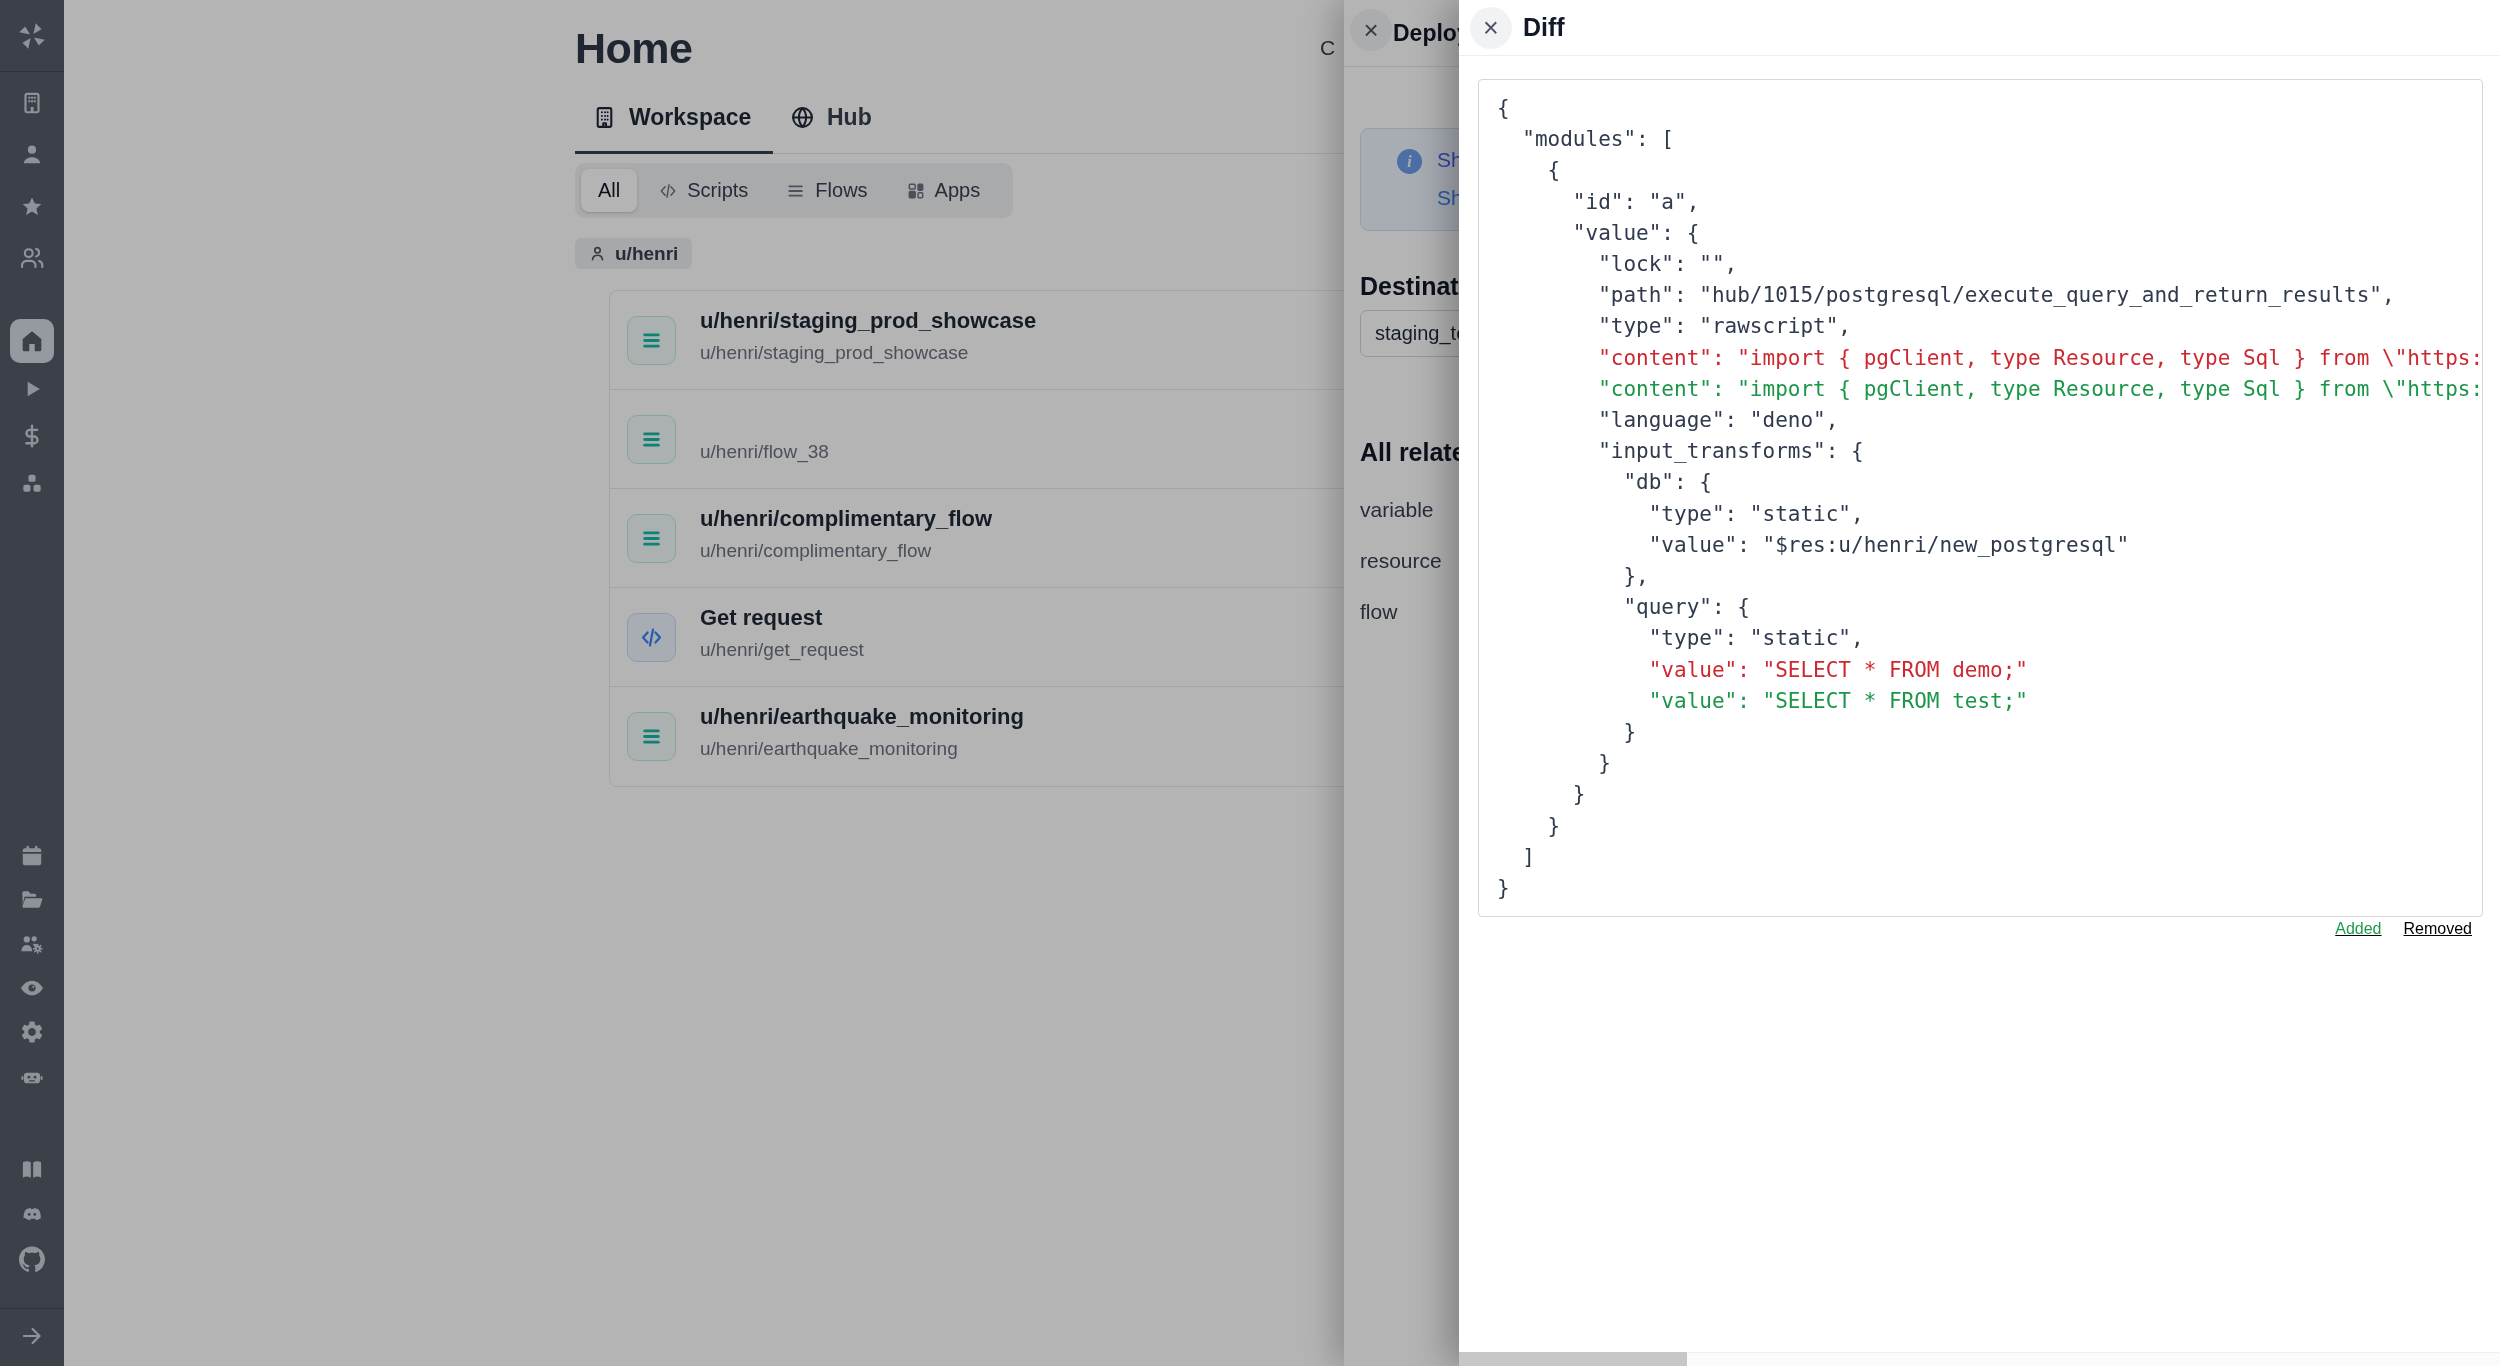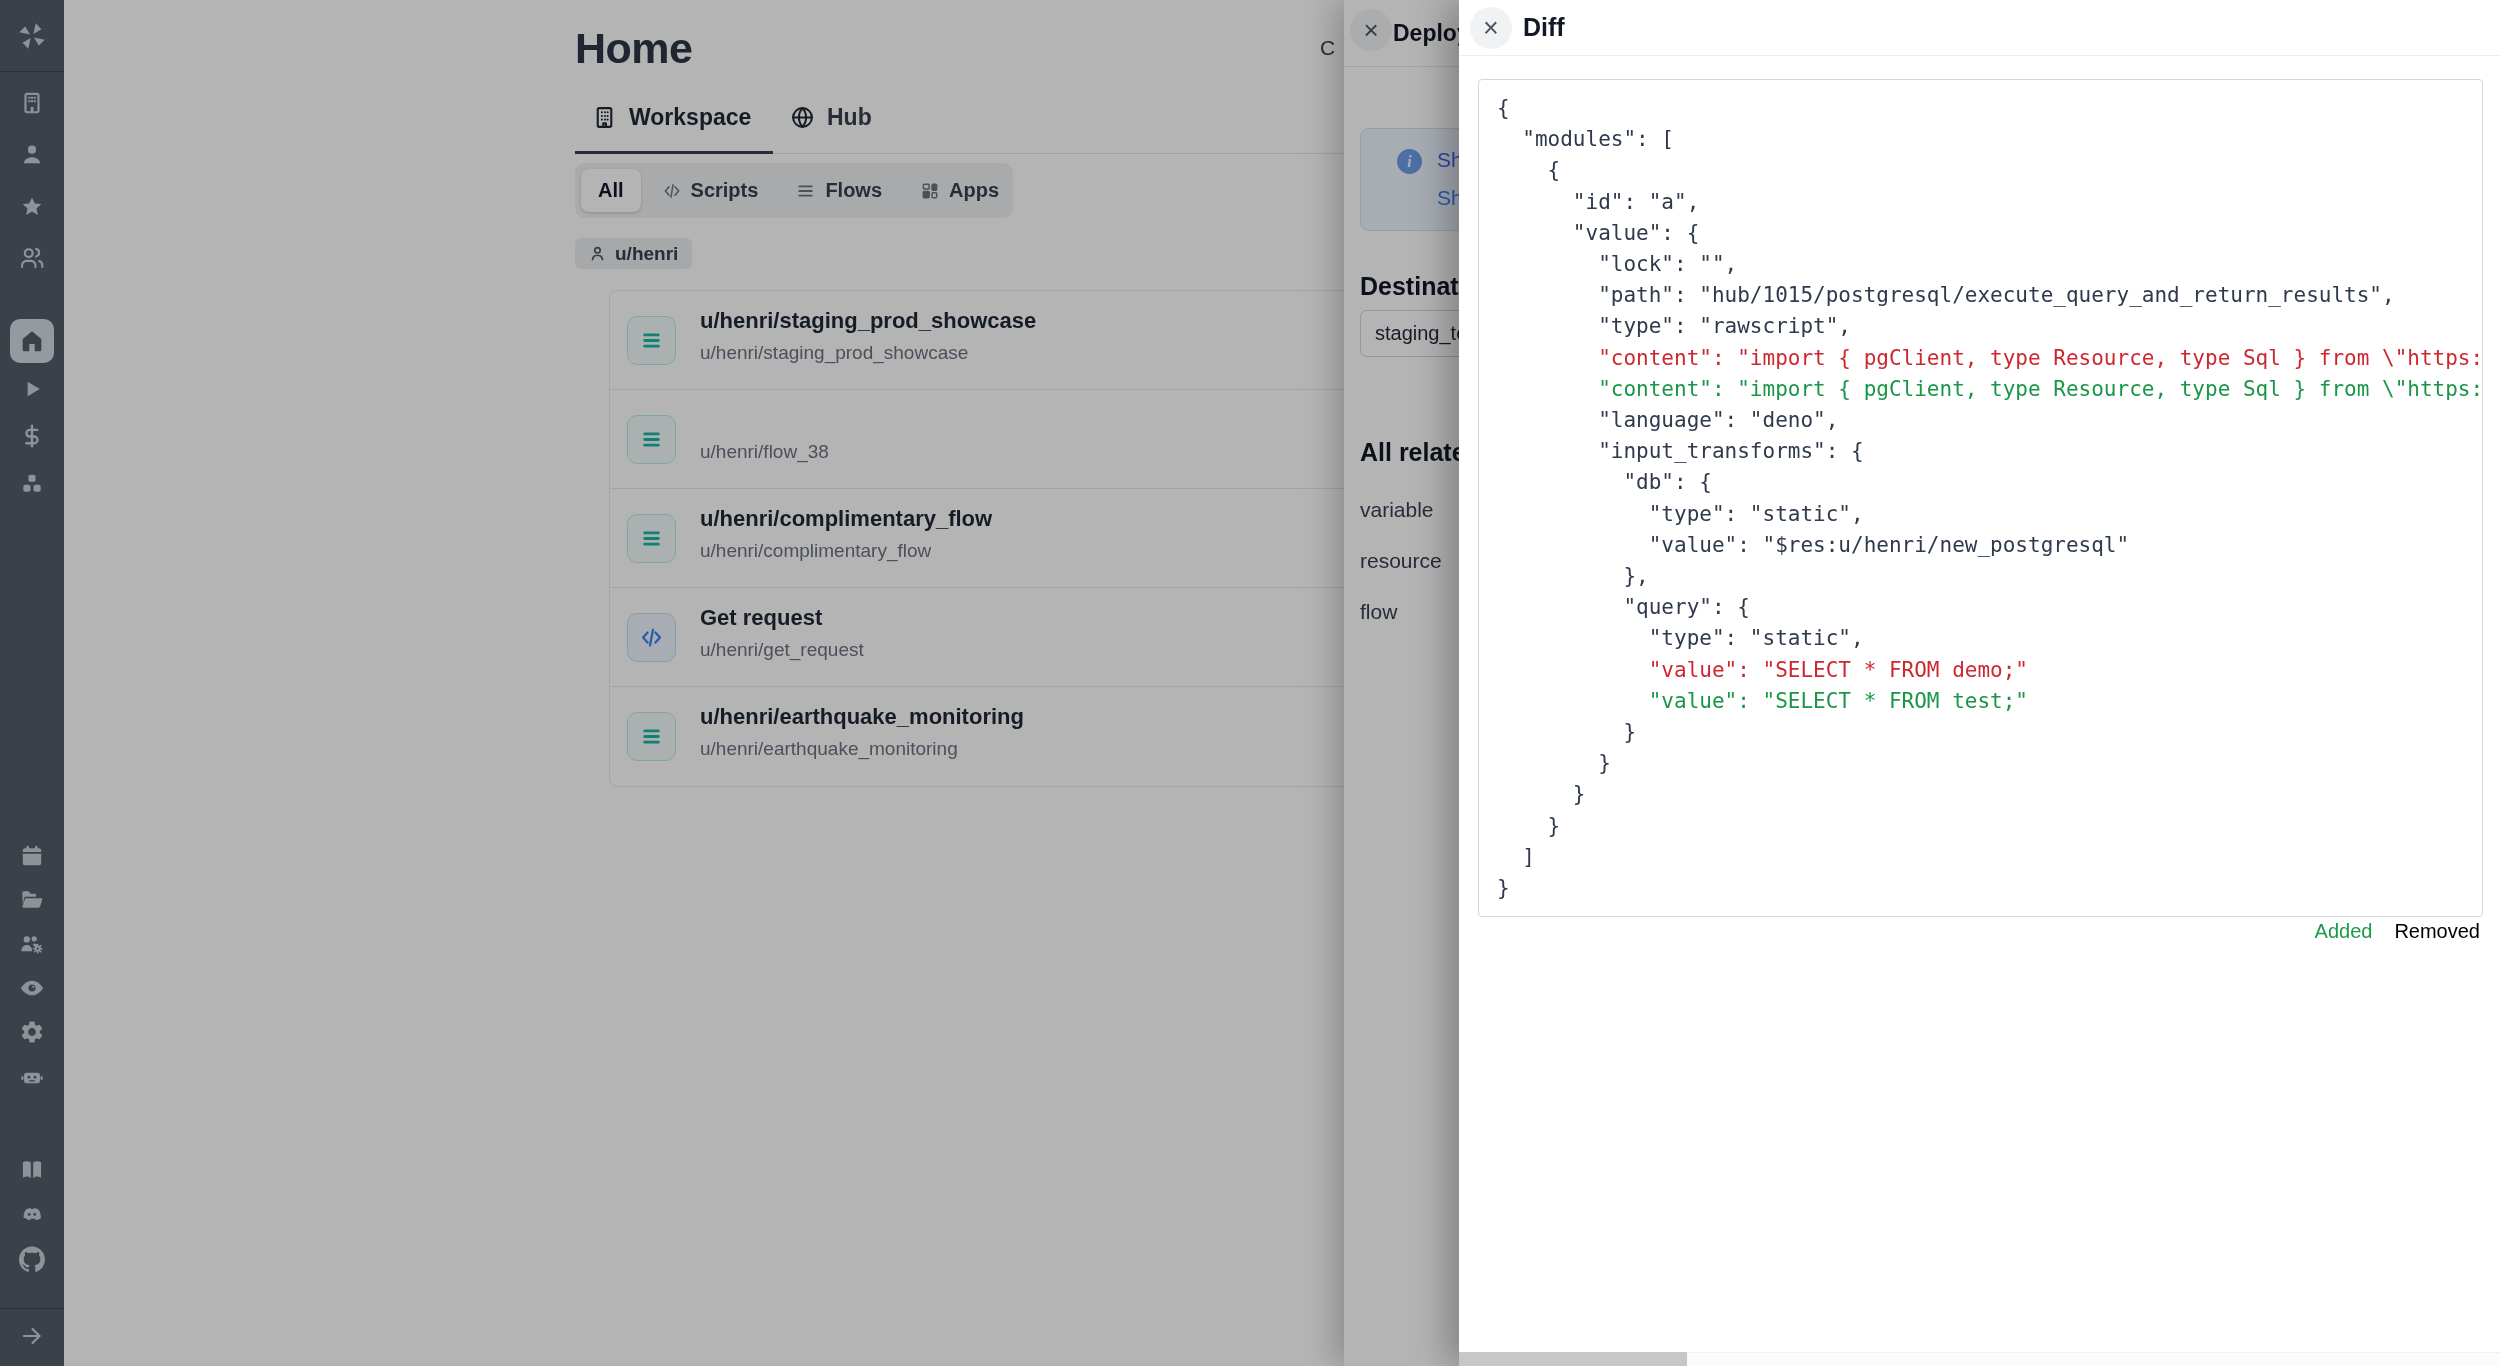--- a/index.html
+++ b/index.html
@@ -23,21 +23,21 @@
   .page-title { position:absolute; left:511px; top:24px; font-size:43px; font-weight:700; color:#2d3748; letter-spacing:-0.5px; }
   .clipped-c { position:absolute; left:1256px; top:36px; font-size:21px; color:#374151; }
   .tabs-row { position:absolute; left:511px; top:104px; right:0; height:50px; border-bottom:1px solid #e5e7eb; width:1480px; }
   .tab { position:absolute; top:0; display:flex; align-items:center; gap:12px; font-size:23px; font-weight:600; color:#1f2937; cursor:pointer; }
   .tab svg { width:25px; height:25px; }
   .tab-ico { stroke:#1f2937; fill:none; stroke-width:2; stroke-linecap:round; stroke-linejoin:round; }
   .tab.workspace { left:17px; }
   .tab.hub { left:215px; color:#374151; }
   .tab-underline { position:absolute; left:0; top:47px; width:198px; height:3px; background:#374151; }
   .filterbar { position:absolute; left:511px; top:163px; width:438px; height:55px; background:#f0f1f3; border-radius:10px; display:flex; align-items:center; padding:6px; gap:4px; }
-  .fchip { height:43px; display:flex; align-items:center; justify-content:center; gap:9px; padding:0 17px; border-radius:8px; font-size:20px; font-weight:700; color:#374151; cursor:pointer; }
+  .fchip { height:43px; display:flex; align-items:center; justify-content:center; gap:9px; padding:0 17px; border-radius:8px; font-size:20px; font-weight:400; color:#374151; cursor:pointer; }
   .fchip.active { background:#fff; box-shadow:0 1px 3px rgba(0,0,0,0.18); color:#111827; }
   .fchip svg { width:20px; height:20px; }
   .f-ico { stroke:#6b7280; fill:none; stroke-width:1.8; stroke-linecap:round; stroke-linejoin:round; }
   .searchbox { position:absolute; left:959px; top:163px; width:530px; height:55px; border:2px solid #d7dadf; border-radius:9px; background:#fff; font-size:20px; color:#374151; padding:0 18px; outline:none; font-family:"Liberation Sans",sans-serif; }
   .searchbox::placeholder { color:#6b7280; }
   .owner-chip { position:absolute; left:511px; top:238px; height:31px; background:#eceef1; border-radius:6px; display:flex; align-items:center; gap:9px; padding:0 14px; font-size:19px; font-weight:600; color:#374151; cursor:pointer; }
   .owner-chip svg { width:17px; height:17px; }
   .list { position:absolute; left:509px; top:290px; width:768px; border:1px solid #e7e9ec; border-radius:8px;margin-left:36px; }
   .lrow { position:relative; height:99px; border-bottom:1px solid #e7e9ec; cursor:pointer; }
   .lrow:last-child { border-bottom:none; }
@@ -67,21 +67,21 @@
 
   
   .diff-modal { position:absolute; left:1459px; top:0; right:0; bottom:0; background:#fff; z-index:40; box-shadow:-12px 0 34px rgba(0,0,0,0.28); }
   .diff-close { position:absolute; left:11px; top:7px; width:42px; height:42px; border-radius:21px; background:#f1f2f4; display:flex; align-items:center; justify-content:center; font-size:27px; color:#4b5563; cursor:pointer; }
   .diff-title { position:absolute; left:64px; top:13px; font-size:25px; font-weight:700; color:#111827; }
   .diff-hr { position:absolute; left:0; right:0; top:55px; border-top:1px solid #eceef0; }
   .codeblock { position:absolute; left:19px; top:79px; width:1005px; height:838px; border:1px solid #d3d7dc; border-radius:4px; overflow:hidden; padding:13px 18px; font-family:"DejaVu Sans Mono","Liberation Mono",monospace; font-size:21px; line-height:31.2px; color:#2f3a4c; }
   .cl { white-space:pre; }
   .cl.del { color:#cd2830; }
   .cl.add { color:#1a9648; }
-  .legend { position:absolute; top:920px; right:20px; font-size:20px; display:flex; gap:22px; }
+  .legend { position:absolute; top:920px; right:28px; font-size:16px; display:flex; gap:22px;text-decoration:underline; }
   .legend .lg-add { color:#1e9a4a; }
   .legend .lg-rem { color:#000000; }
   .hscroll-track { position:absolute; left:0; right:0; bottom:0; height:14px; background:#fbfbfb; border-top:1px solid #eef0f2; }
   .hscroll-thumb { position:absolute; left:0; bottom:0; width:228px; height:14px; background:#c7c7c7; cursor:pointer; }
 </style>
 </head>
 <body>
 
 <div class="screen">
 

